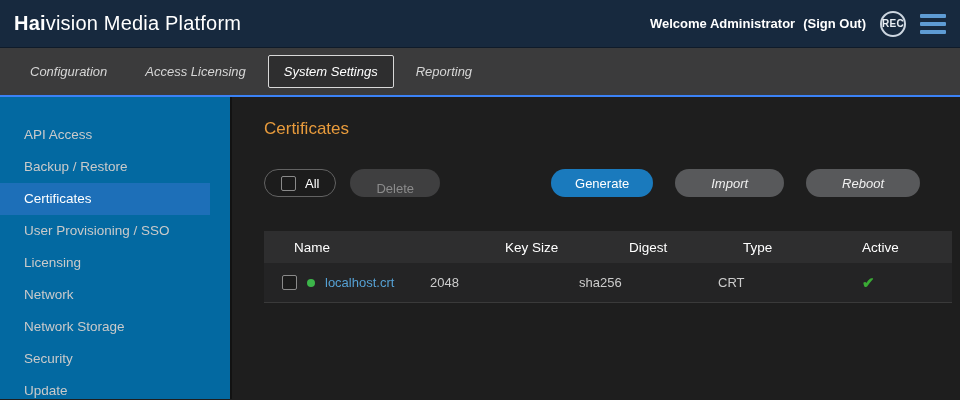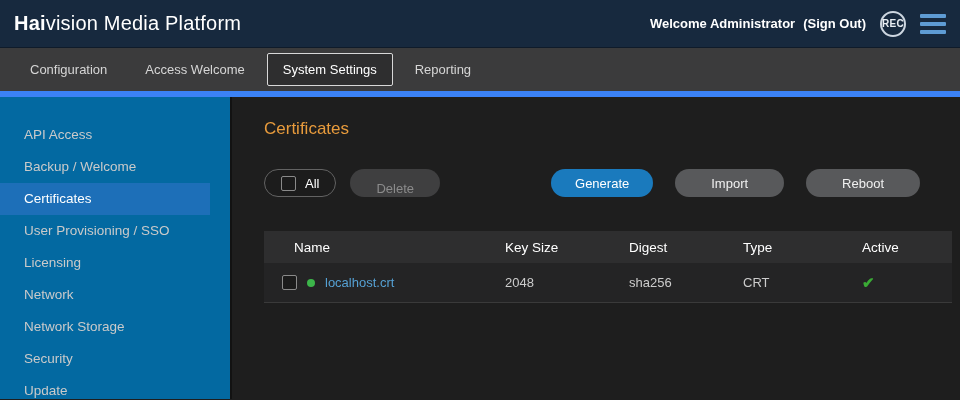--- a/index.html
+++ b/index.html
@@ -36,21 +36,22 @@
   .hamburger span { display: block; height: 4px; border-radius: 1px; background: #5e9bd3; }
 
   
   .tab-bar {
     height: 49px;
     background: #3b3b3c;
     display: flex;
     align-items: center;
     padding-left: 14px;
     gap: 6px;
-    border-bottom: 6px solid #3b82f6;
+    border-bottom: 2px solid #3b82f6;
+    font-style: italic;
   }
   .tab {
     padding: 8px 15px;
     font-size: 13px;
     color: #d6d6d6;
     border: 1px solid transparent;
     cursor: pointer;
     border-radius: 2px;
     white-space: nowrap;
   }
@@ -116,37 +117,38 @@
     border: 1px solid #8a8a8a;
     background: #1b1b1b;
     border-radius: 2px;
     display: inline-block;
     cursor: pointer;
     flex-shrink: 0;
   }
   .delete-btn { background: #3f3f40; color: #8b8b8b; margin-left: 14px; cursor: default; padding: 12px 26px; }
   .spacer { flex: 1; }
   .generate-btn { background: #1a7abd; color: #fff; padding: 0 24px; }
-  .import-btn, .reboot-btn { background: #58595b; color: #f0f0f0; padding: 0 36px; margin-left: 22px; }
+  .import-btn, .reboot-btn { background: #58595b; color: #f0f0f0; padding: 0 36px; margin-left: 22px; font-style: italic; }
 
   
   .table { margin-right: 0; }
   .thead, .trow { display: flex; align-items: center; }
   .thead {
     background: #2e2e2f;
     height: 32px;
     color: #fff;
     font-size: 13.5px;
   }
   .trow {
     height: 40px;
     background: #242425;
     border-bottom: 1px solid #3a3a3a;
     font-size: 13px;
     color: #ccc;
+    gap: 25px;
   }
   .col-name   { flex: 1; padding-left: 30px; }
   .col-key    { width: 124px; }
   .col-digest { width: 114px; }
   .col-type   { width: 119px; }
   .col-active { width: 90px; padding-right: 14px; }
 
   .name-cell { display: flex; align-items: center; gap: 10px; padding-left: 18px; }
   .status-dot { width: 8px; height: 8px; border-radius: 50%; background: #3cb54a; display: inline-block; }
   .cert-link { color: #55a0d3; text-decoration: none; cursor: pointer; }
@@ -166,30 +168,30 @@
     <div class="hamburger">
       <span></span>
       <span></span>
       <span></span>
     </div>
   </div>
 </header>
 
 <nav class="tab-bar">
   <div class="tab">Configuration</div>
-  <div class="tab">Access Welcome</div>
+  <div class="tab">Access Licensing</div>
   <div class="tab active">System Settings</div>
   <div class="tab">Reporting</div>
 </nav>
 
 <div class="layout">
 
   <aside class="sidebar">
     <div class="side-item">API Access</div>
-    <div class="side-item">Backup / Welcome</div>
+    <div class="side-item">Backup / Restore</div>
     <div class="side-item active">Certificates</div>
     <div class="side-item">User Provisioning / SSO</div>
     <div class="side-item">Licensing</div>
     <div class="side-item">Network</div>
     <div class="side-item">Network Storage</div>
     <div class="side-item">Security</div>
     <div class="side-item">Update</div>
   </aside>
 
   <main class="content">

